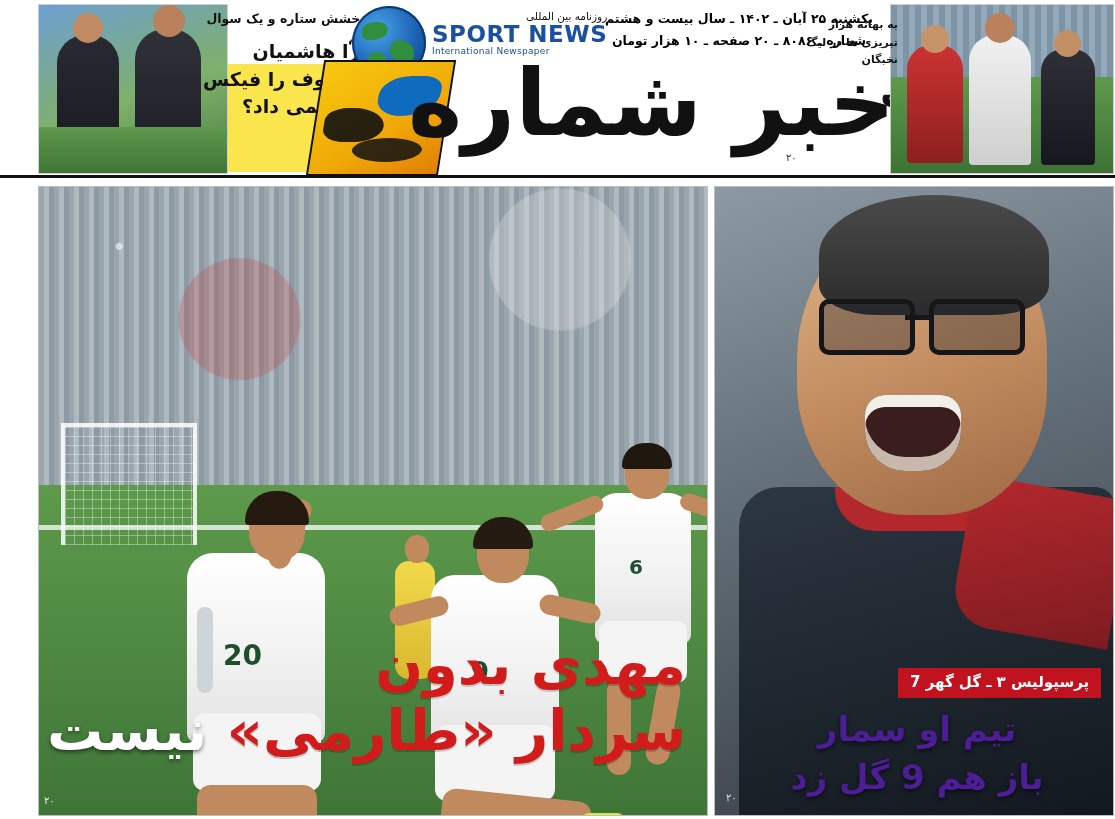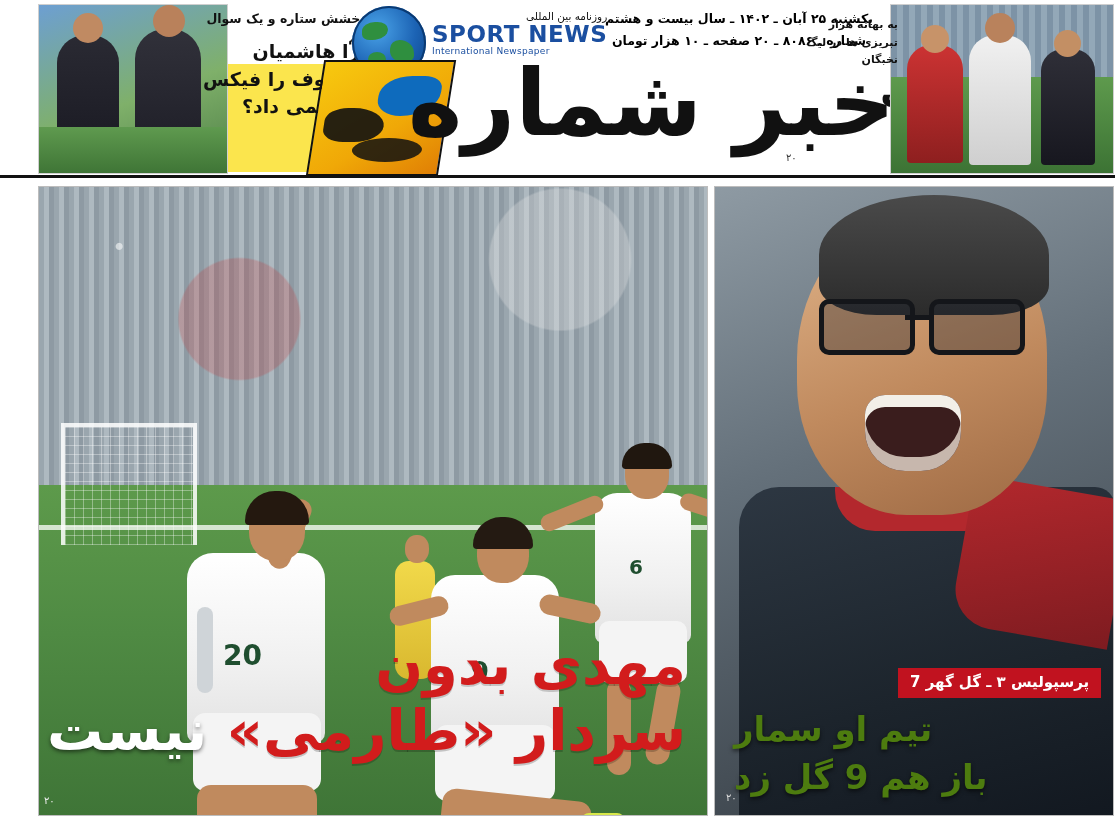--- a/index.html
+++ b/index.html
@@ -373,22 +373,22 @@
     direction: rtl;
     font-size: 15px;
     font-weight: 800;
     padding: 5px 12px 7px 12px;
   }
   .side-head {
     position: absolute;
     left: 724px; top: 706px;
     width: 376px;
     direction: rtl;
-    text-align: left;
-    color: #4d7c0f;
+    text-align: center;
+    color: #4c1d95;
     font-size: 34px;
     font-weight: 800;
     line-height: 1.4;
     text-shadow: 0 2px 4px rgba(0,0,0,.6);
     padding-left: 10px;
     box-sizing: border-box;
   }
   .side-num{position:absolute;left:726px;top:792px;font-size:10px;color:#ddd;}
 </style>
 </head>

